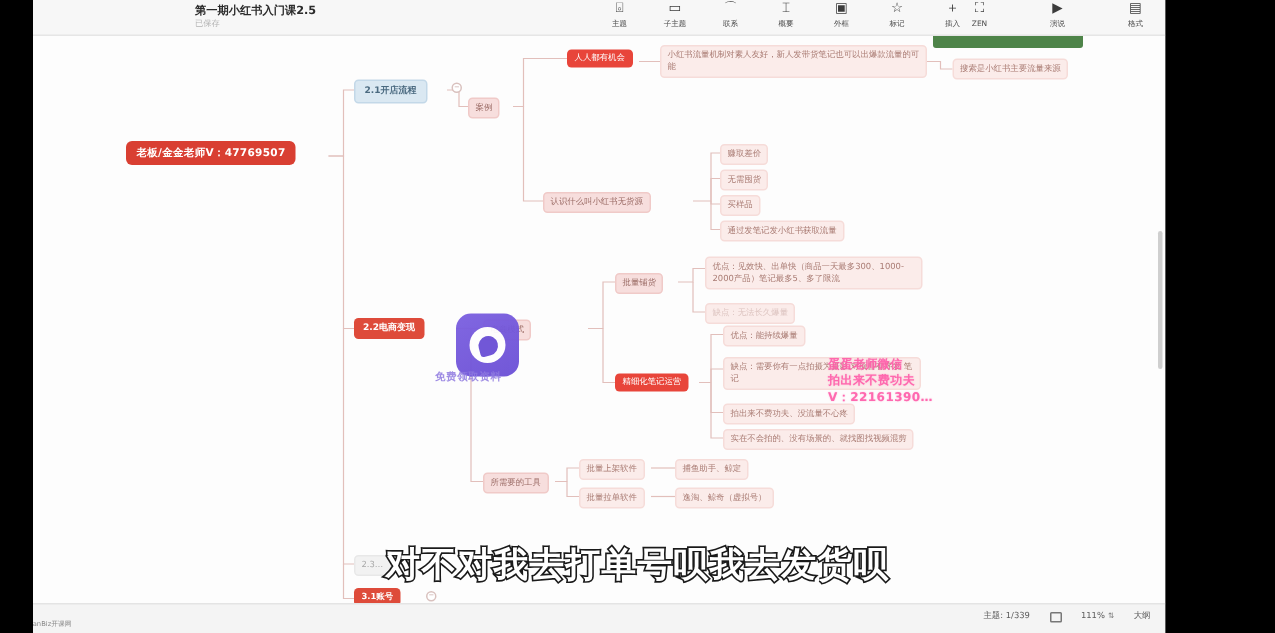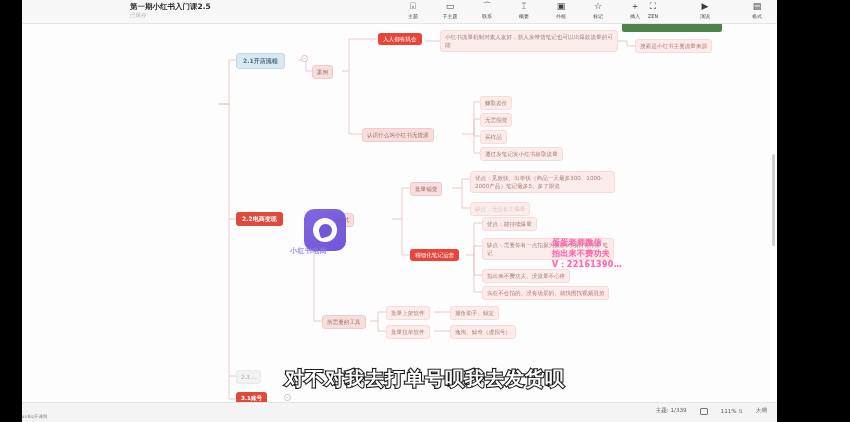--- a/index.html
+++ b/index.html
@@ -180,21 +180,21 @@
     opacity: .9;
     letter-spacing: .3px;
   }
   .wm-pink div { white-space: nowrap; }
 
   
   .subtitle {
     position: absolute;
     left: 0; right: 0; bottom: 30px;
     text-align: center;
-    font-size: 19px;
+    font-size: 23px;
     font-weight: bold;
     color: #fff;
     letter-spacing: 1px;
     z-index: 30;
     -webkit-text-stroke: 2.2px #1a1a1a;
     paint-order: stroke fill;
     font-family: "DejaVu Sans", "Liberation Sans", sans-serif;
   }
 
   
@@ -330,20 +330,21 @@
           <path d="M452 231 L452 251 L460 251"></path>
           <path d="M452 231 L452 268 L460 268"></path>
 
           <path d="M348 297 L356 297 L356 288 L364 288"></path>
           <path d="M356 297 L356 307 L364 307"></path>
           <path d="M412 288 L428 288"></path>
           <path d="M412 307 L428 307"></path>
         </g>
       </svg>
 
+      <div class="node n-root" style="left:62px; top:70px;">老板/金金老师V：47769507</div>
 
       <div class="node n-main" style="left:214px; top:29px;">2.1开店流程</div>
       <div class="bullet" style="left:279px; top:31px;">−</div>
 
       <div class="node n-main-red" style="left:214px; top:188px;">2.2电商变现</div>
 
       <div class="node n-leaf" style="left:214px; top:346px; background:#f2f2f2; color:#a8a8a8; border-color:#e8e8e8;">2.3…</div>
 
       <div class="node n-main-red" style="left:214px; top:368px; font-size:5.6px; padding:2px 5px;">3.1账号</div>
       <div class="bullet" style="left:262px; top:370px;">−</div>
@@ -377,21 +378,21 @@
 
       <div class="node n-sub" style="left:300px; top:291px;">所需要的工具</div>
       <div class="node n-leaf" style="left:364px; top:282px;">批量上架软件</div>
       <div class="node n-leaf" style="left:428px; top:282px;">捕鱼助手、鲸定</div>
       <div class="node n-leaf" style="left:364px; top:301px;">批量拉单软件</div>
       <div class="node n-leaf" style="left:428px; top:301px;">逸淘、鲸奇（虚拟号）</div>
 
       <div class="wm-logo">
         <div class="inner"></div>
       </div>
-      <div class="wm-text">小红书电商</div>
+      <div class="wm-text">免费领取资料</div>
 
       <div class="wm-pink">
         <div>蛋蛋老师微信</div>
         <div>拍出来不费功夫</div>
         <div>V：22161390…</div>
       </div>
 
       <div class="vscroll"></div>
     </div>
 

